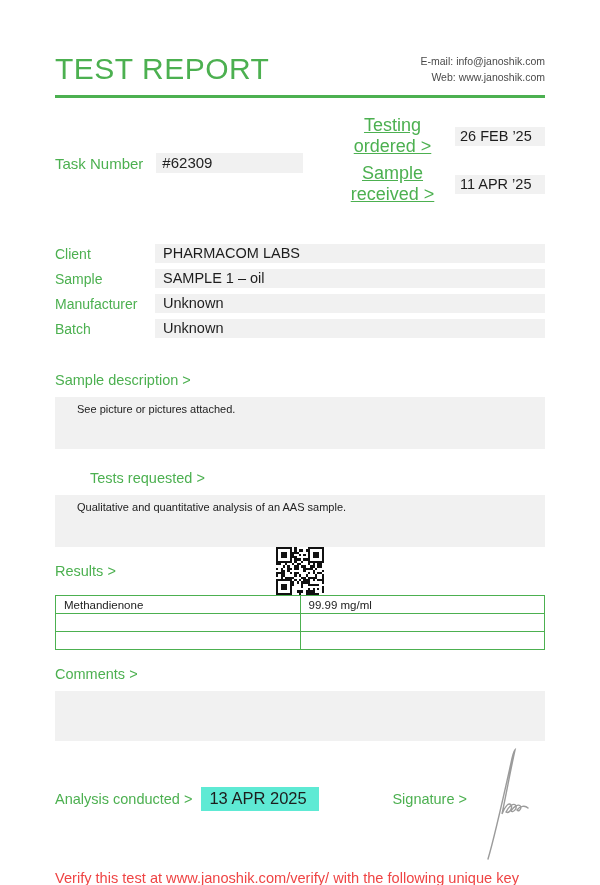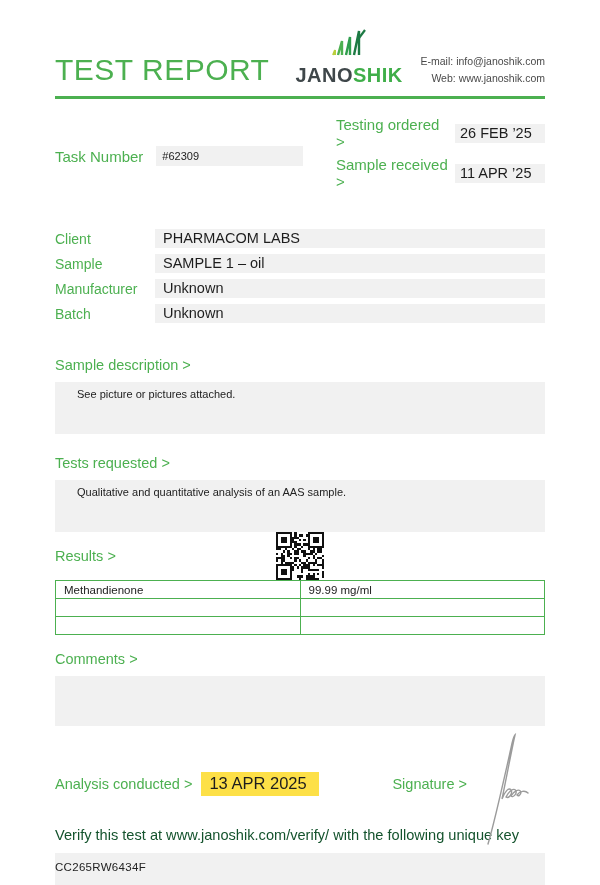--- a/index.html
+++ b/index.html
@@ -18,81 +18,69 @@
   .brand-dark { color:#3f474a; }
   .brand-green { color:#3fae49; }
   .contact { margin-left:auto; text-align:right; font-size:10.5px; color:#4a4a4a; line-height:1.55; margin-top:26px; }
   .hr { border-top:3px solid #4cb050; margin-top:9px; }
 
   
   .task-row { display:flex; margin-top:17px; }
   .task-left { display:flex; align-items:center; }
   .g-label { color:#4cb050; }
   .task-label { font-size:15px; }
-  .task-value { width:147px; height:20px; background:#f1f1f1; margin-left:13px; font-size:11px; line-height:20px; padding-left:6px; color:#222; }
+  .task-value { width:147px; height:20px; background:#f1f1f1; margin-left:13px; font-size:15px; line-height:20px; padding-left:6px; color:#222; }
   .dates { margin-left:auto; }
   .date-row { display:flex; align-items:center; margin-bottom:6px; }
-  .date-label { font-size:15px; width:113px; text-align:left; }
+  .date-label { font-size:18px; width:113px; text-align:center;text-decoration:underline; }
   .date-value { width:90px; height:19px; background:#f1f1f1; margin-left:6px; font-size:14.5px; font-weight:500; line-height:19px; padding-left:5px; color:#1d1d1d; white-space:nowrap; }
 
   
   .info-block { margin-top:33px; }
   .info-row { display:flex; margin-bottom:6px; }
   .info-label { width:100px; font-size:14px; padding-top:2px; }
   .info-value { flex:1; height:19px; background:#f1f1f1; font-size:14.5px; line-height:19px; padding-left:8px; color:#1d1d1d; }
 
   
   .sec-heading { color:#4cb050; font-size:14.5px; }
   .sec-box { background:#f1f1f1; margin-top:9px; padding:6px 22px; font-size:11px; color:#222; }
   .box-52 { height:52px; }
   .box-50 { height:50px; }
   .mt-desc { margin-top:34px; }
-  .mt-tests { margin-top:21px; }
+  .mt-tests { margin-top:21px;margin-left:35px; }
   .mt-comments { margin-top:16px; }
 
   
   .results-band { position:relative; height:48px; margin-top:0; }
   .results-heading { position:absolute; left:0; top:16px; }
   .qr { position:absolute; left:50%; transform:translateX(-50%); top:0; width:48px; height:48px; }
 
   
   table.results { width:100%; border-collapse:collapse; }
   table.results td { border:1.5px solid #4cb050; height:18px; font-size:11.5px; padding:0 0 0 8px; color:#222; width:50%; }
 
   
   .analysis-row { display:flex; align-items:center; margin-top:46px; position:relative; }
   .analysis-label { font-size:14.5px; white-space:nowrap; }
-  .analysis-date { background:#fde047; margin-left:9px; font-size:16.5px; font-weight:500; color:#1d1d1d; padding:2px 12px 3px 8px; white-space:nowrap; }
+  .analysis-date { background:#5eead4; margin-left:9px; font-size:16.5px; font-weight:500; color:#1d1d1d; padding:2px 12px 3px 8px; white-space:nowrap; }
   .sig-label { font-size:14.5px; margin-left:auto; margin-right:78px; white-space:nowrap; }
   .sig-svg { position:absolute; right:14px; top:-40px; width:52px; height:115px; }
 
   
-  .verify-line { color:#14532d; font-size:14.6px; margin-top:31px; white-space:nowrap; }
+  .verify-line { color:#ef4444; font-size:14.6px; margin-top:59px; white-space:nowrap; }
   .key-box { background:#f1f1f1; margin-top:10px; height:37px; line-height:29px; font-size:11.5px; color:#222; letter-spacing:.3px; }
 </style>
 </head>
 <body>
 
 <div class="page">
   <div class="content">
 
     <div class="header">
       <div class="title">TEST REPORT</div>
-      <div class="logo">
-        <svg class="logo-icon" width="46" height="30" viewBox="0 0 46 30">
-          <polyline points="7,27 9,22 9,27" fill="none" stroke="#b9cf3c" stroke-width="2" stroke-linejoin="miter"></polyline>
-          <polyline points="12,27 16,13 16,27" fill="none" stroke="#4cb050" stroke-width="2.4"></polyline>
-          <polyline points="20,27 24,9 24,27" fill="none" stroke="#2f9e4d" stroke-width="2.4"></polyline>
-          <polyline points="28,27 33,3 33,27" fill="none" stroke="#1d7a44" stroke-width="2.4"></polyline>
-          <line x1="33" y1="10" x2="39" y2="2" stroke="#1d7a44" stroke-width="2.2"></line>
-        </svg>
-        <div class="logo-brand">
-          <span class="brand-dark">JANO</span><span class="brand-green">SHIK</span>
-        </div>
-      </div>
       <div class="contact">
         <div><span>E-mail:</span> <span>info@janoshik.com</span></div>
         <div><span>Web:</span> <span>www.janoshik.com</span></div>
       </div>
     </div>
 
     <div class="hr"></div>
 
     <div class="task-row">
       <div class="task-left">

